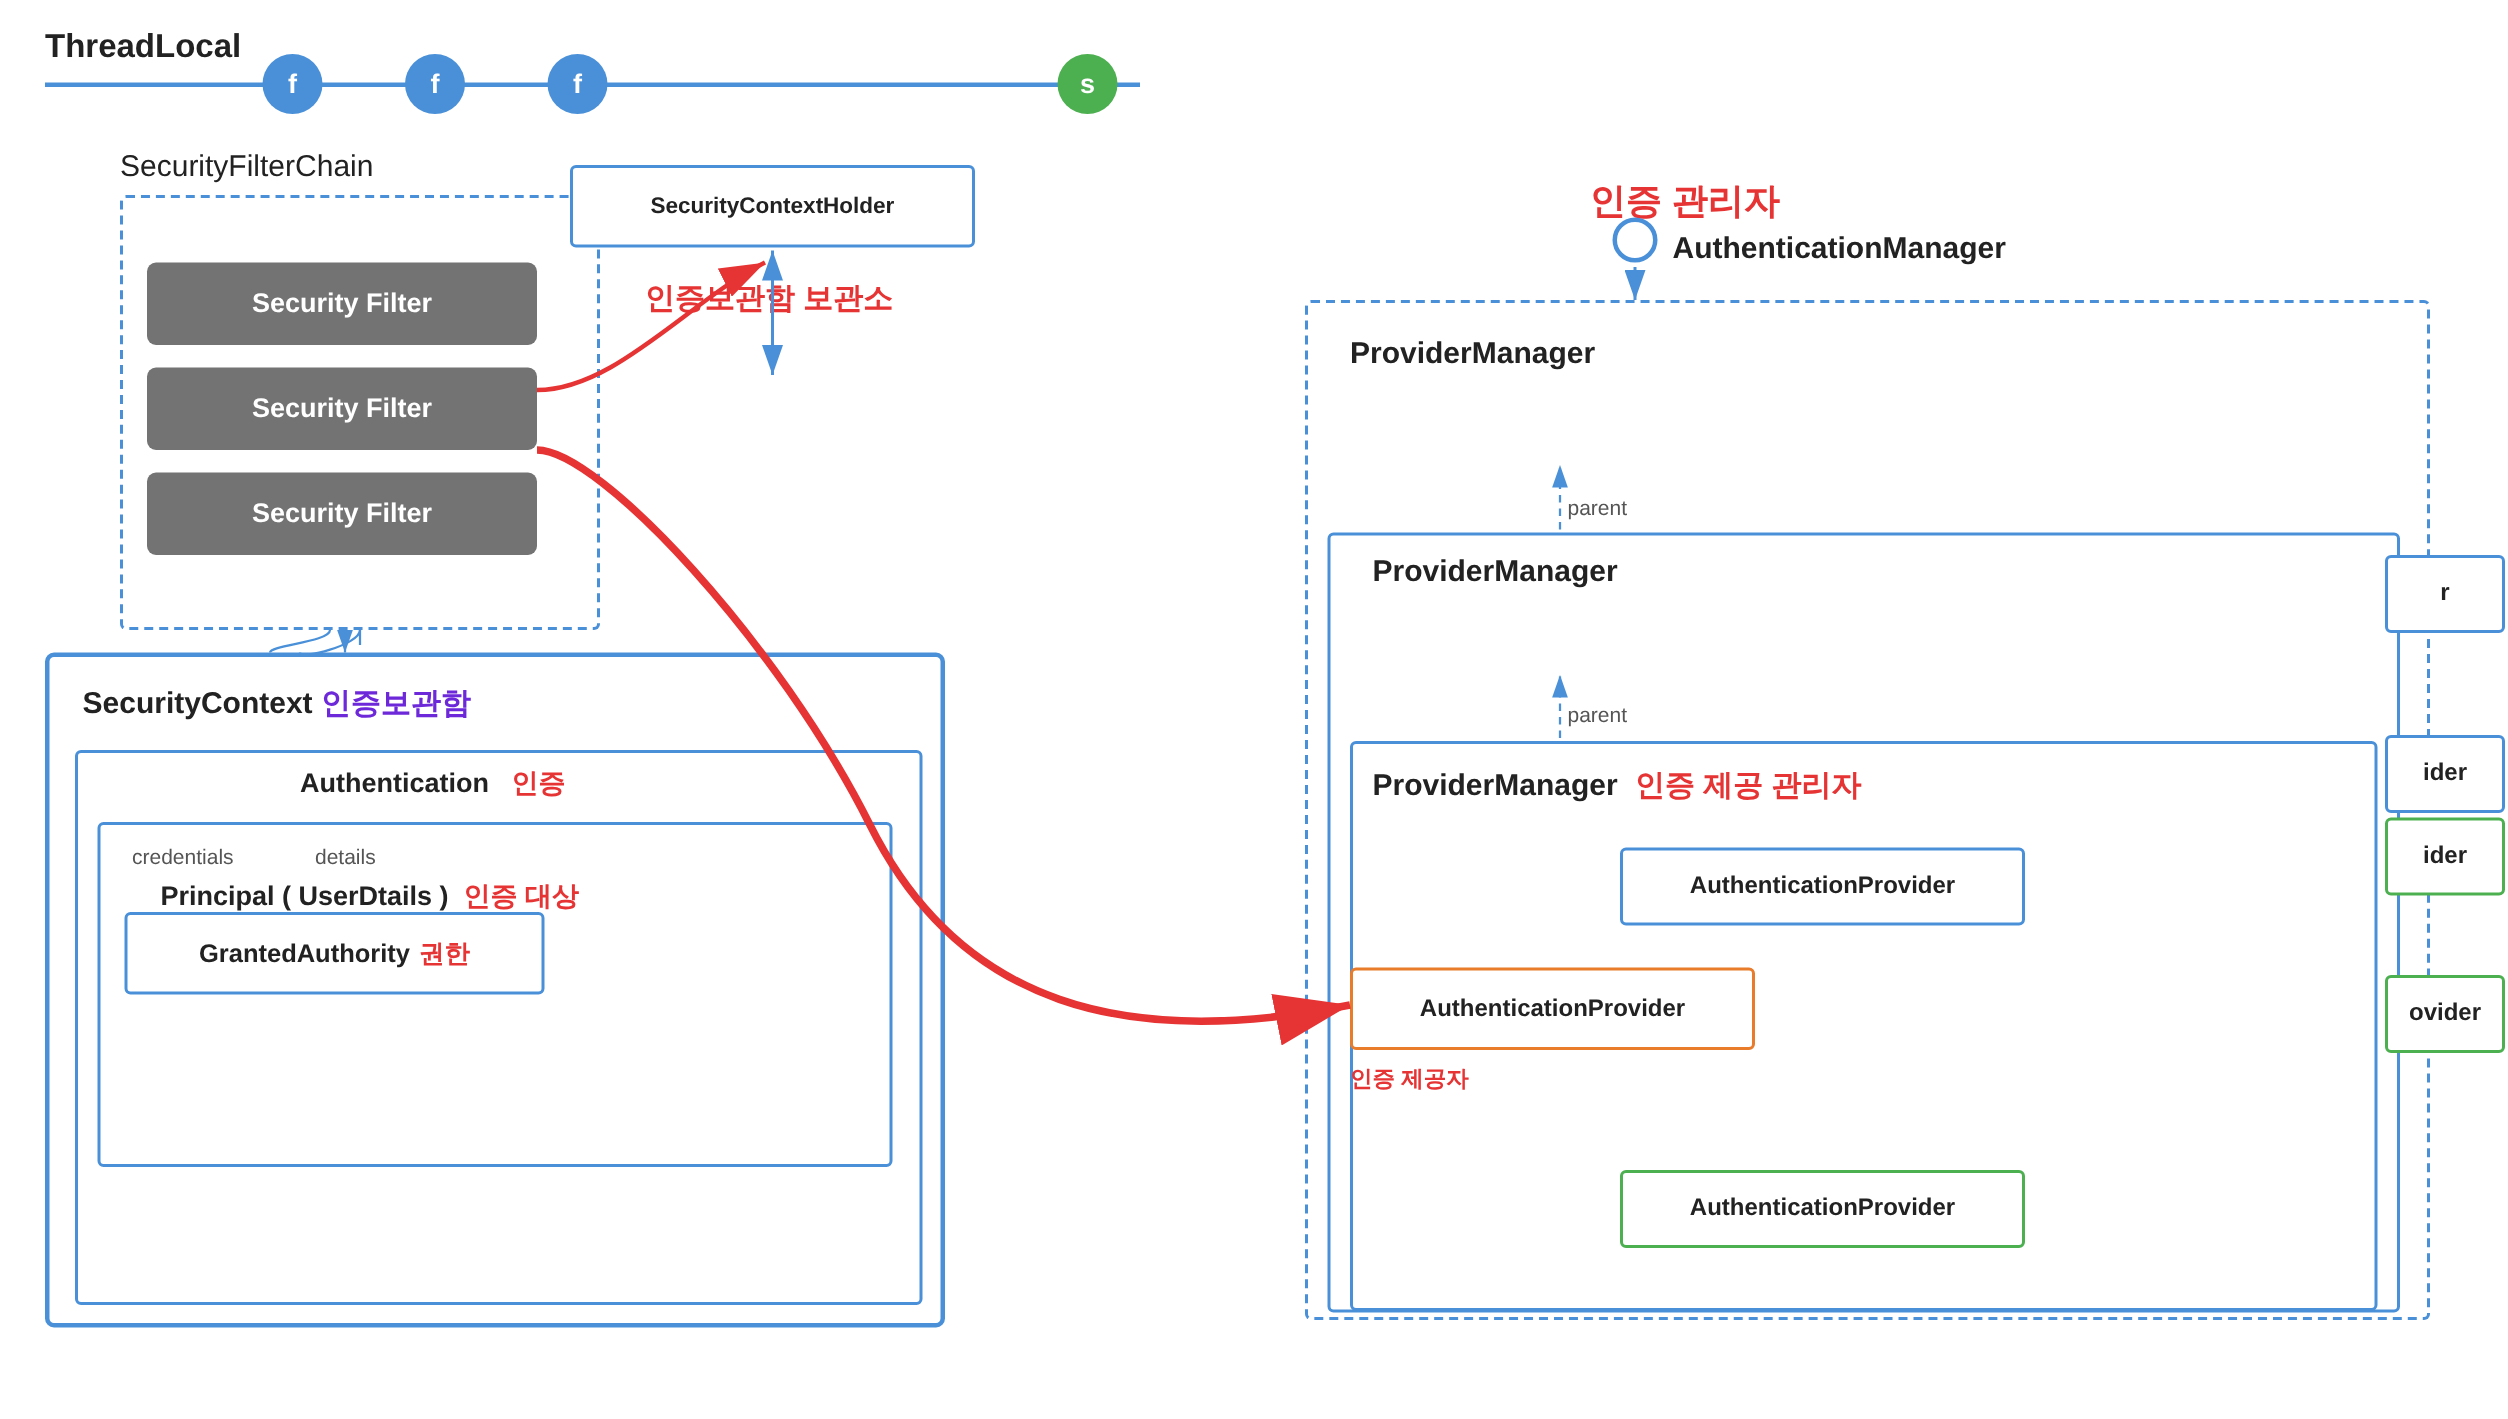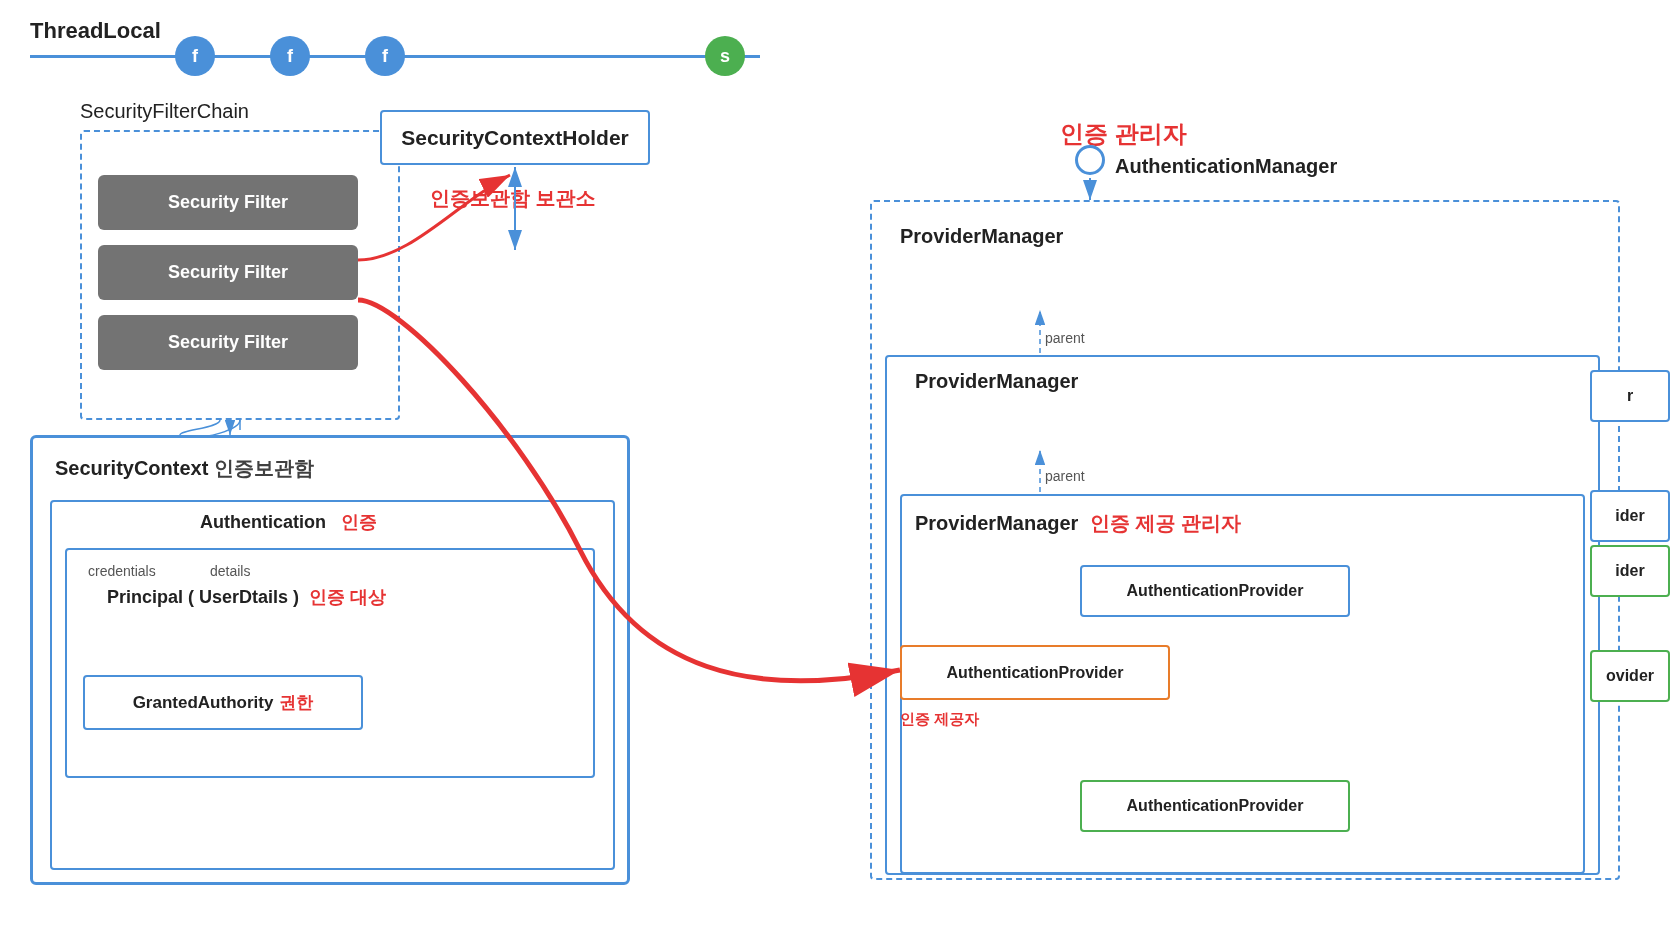--- a/index.html
+++ b/index.html
@@ -110,21 +110,21 @@
       position: absolute;
       top: 110px;
       left: 380px;
       width: 270px;
       height: 55px;
       border: 2px solid #4a90d9;
       border-radius: 4px;
       display: flex;
       align-items: center;
       justify-content: center;
-      font-size: 21px;
+      font-size: 15px;
       font-weight: bold;
       color: #222;
       background: #fff;
     }
 
     
     .auth-store-label {
       position: absolute;
       top: 185px;
       left: 430px;
@@ -146,21 +146,21 @@
     }
     .sc-title {
       position: absolute;
       top: 455px;
       left: 55px;
       font-size: 20px;
       font-weight: bold;
       color: #222;
     }
     .sc-title-red {
-      color: #404040;
+      color: #6d28d9;
     }
 
     
     .auth-box {
       position: absolute;
       top: 500px;
       left: 50px;
       width: 565px;
       height: 370px;
       border: 2px solid #4a90d9;
@@ -213,21 +213,21 @@
       color: #222;
       margin-left: 32px;
     }
     .principal-red {
       color: #e63333;
     }
 
     
     .ga-box {
       position: absolute;
-      top: 675px;
+      top: 608px;
       left: 83px;
       width: 280px;
       height: 55px;
       border: 2px solid #4a90d9;
       border-radius: 4px;
       display: flex;
       align-items: center;
       justify-content: center;
       font-size: 17px;
       font-weight: bold;

